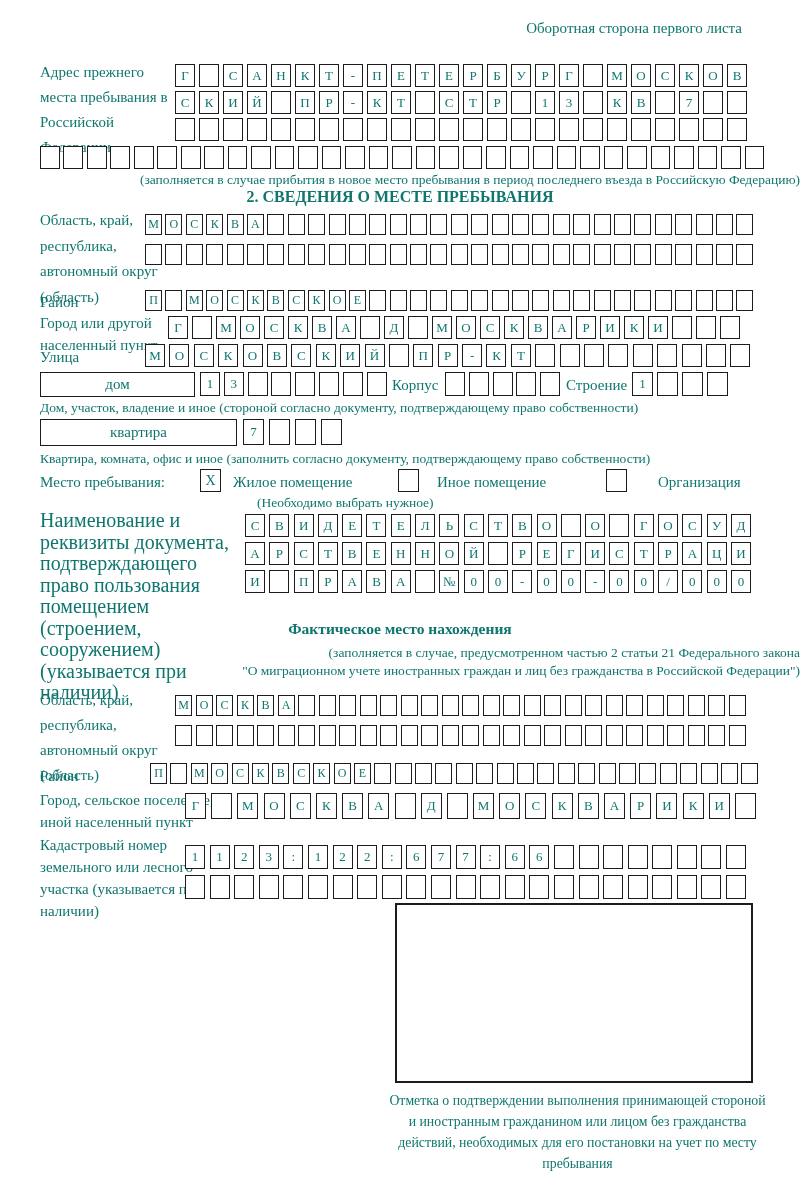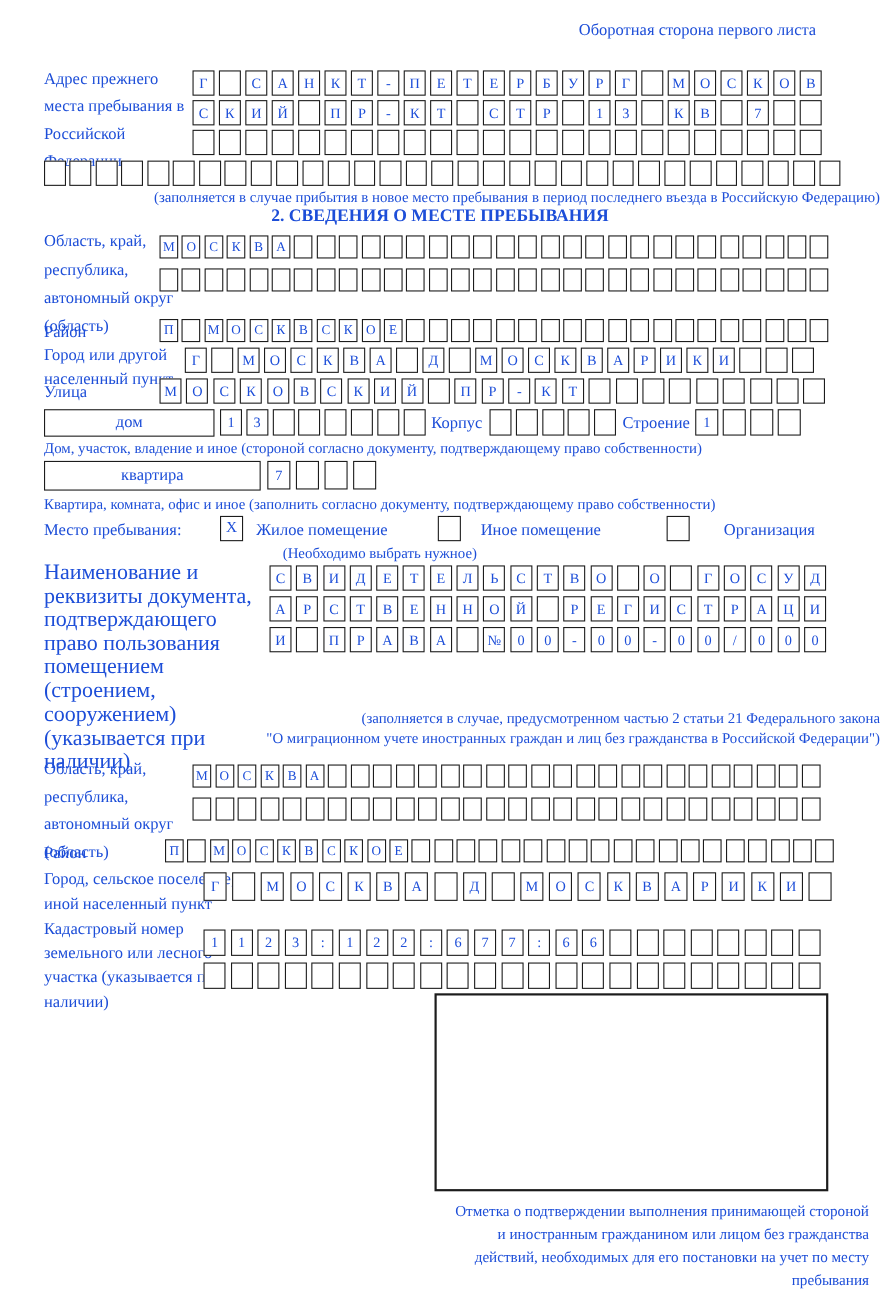--- a/index.html
+++ b/index.html
@@ -1,18 +1,18 @@
 <!DOCTYPE html>
 <html><head>
 <meta charset="utf-8">
 <style>
   html,body{margin:0;padding:0;background:#fff;}
   #page{
     position:relative;width:800px;height:1180px;background:#ffffff;
-    font-family:"Liberation Serif","DejaVu Serif",serif;color:#1d4ed8;
+    font-family:"Liberation Serif","DejaVu Serif",serif;color:#0f766e;
     overflow:hidden;
   }
   .abs{position:absolute;}
   .lbl{font-size:15px;line-height:25px;}
   .cap{font-size:13.5px;}
   .title{font-weight:bold;font-size:16px;width:100%;text-align:center;}
   .center{width:100%;text-align:right;}
   .cells{position:absolute;display:flex;gap:var(--g);font-size:13px;}
   .cells .cell{
     box-sizing:border-box;width:var(--w);height:var(--h);
@@ -431,20 +431,21 @@
       <span class="cell">0</span>
       <span class="cell">-</span>
       <span class="cell">0</span>
       <span class="cell">0</span>
       <span class="cell">/</span>
       <span class="cell">0</span>
       <span class="cell">0</span>
       <span class="cell">0</span>
     </div>
 
+  <div class="abs title" style="top:620px;font-size:15.5px;">Фактическое место нахождения</div>
   <div class="abs cap center" style="top:645px;">(заполняется в случае, предусмотренном частью 2 статьи 21 Федерального закона</div>
   <div class="abs cap center" style="top:663px;">"О миграционном учете иностранных граждан и лиц без гражданства в Российской Федерации")</div>
 
   <div class="abs lbl" style="left:40px;top:688px;width:140px;line-height:25px;">Область, край, республика, автономный округ (область)</div>
   <div class="cells sz-b28" style="left:175px;top:695px;">
       <span class="cell">М</span>
       <span class="cell">О</span>
       <span class="cell">С</span>
       <span class="cell">К</span>
       <span class="cell">В</span>
@@ -609,15 +610,15 @@
       <span class="cell"></span>
       <span class="cell"></span>
       <span class="cell"></span>
       <span class="cell"></span>
       <span class="cell"></span>
       <span class="cell"></span>
       <span class="cell"></span>
     </div>
 
   <div class="abs stampbox" style="left:395px;top:903px;width:358px;height:180px;"></div>
-  <div class="abs" style="left:385px;top:1090px;width:385px;text-align:right;font-size:13.8px;line-height:21px;margin-left:20px;">Отметка о подтверждении выполнения принимающей стороной и иностранным гражданином или лицом без гражданства действий, необходимых для его постановки на учет по месту пребывания</div>
+  <div class="abs" style="left:385px;top:1090px;width:385px;text-align:center;font-size:13.8px;line-height:21px;">Отметка о подтверждении выполнения принимающей стороной и иностранным гражданином или лицом без гражданства действий, необходимых для его постановки на учет по месту пребывания</div>
 
 </div>
 
 </body></html>

